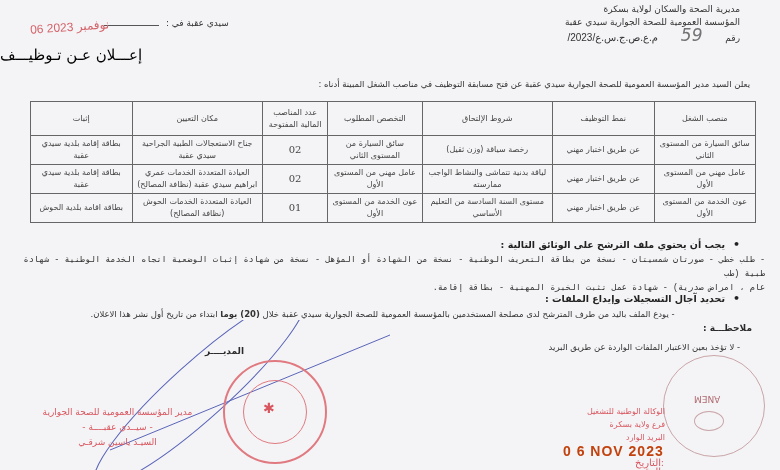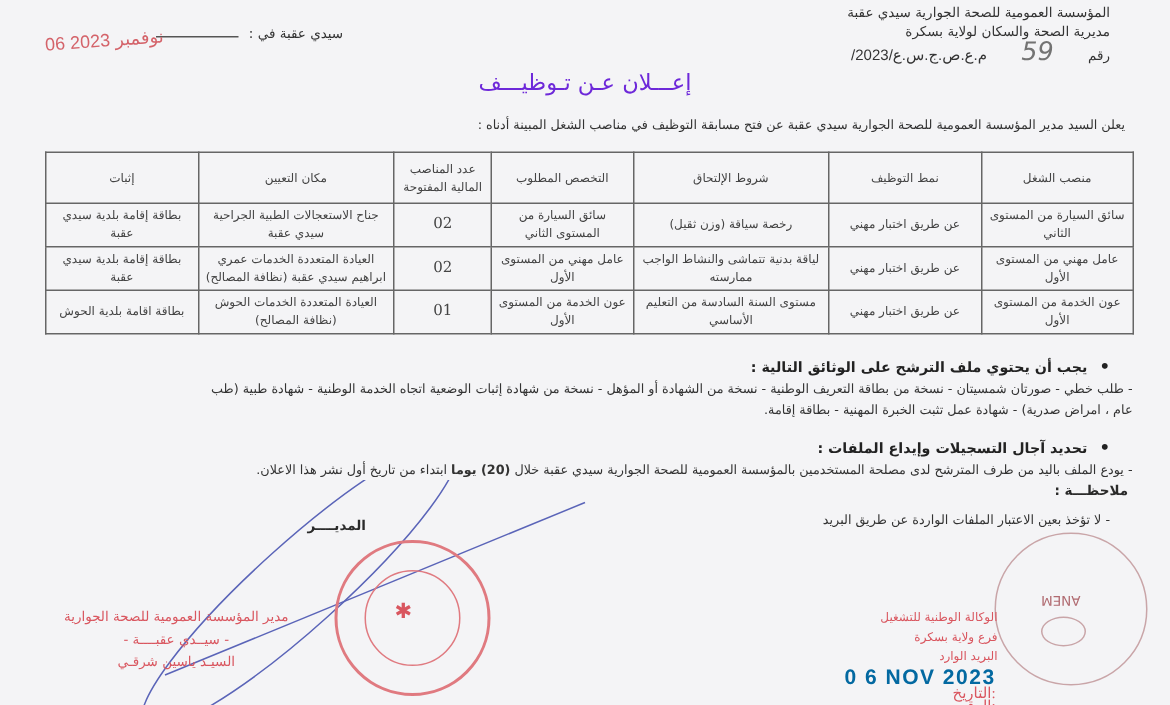--- a/index.html
+++ b/index.html
@@ -10,21 +10,21 @@
     color:#2a2a2a;
   }
   .abs { position:absolute; }
   .rtl { direction:rtl; text-align:right; }
   .hdr-right { right:40px; top:3px; font-size:9px; line-height:13px; color:#333; }
   .hdr-right .num { font-family:"Liberation Sans", sans-serif; font-size:10px; }
   .hdr-right .hand { color:#737373; font-size:17px; font-style:italic; margin:0 20px; }
   .hdr-left { left:30px; top:18px; font-size:9px; color:#333; }
   .hdr-left .line { display:inline-block; width:55px; border-bottom:1px solid #555; margin:0 4px; }
   .datestamp { left:30px; top:20px; color:#d4636a; font-family:"Liberation Sans", sans-serif; font-size:12px; transform:rotate(-4deg); }
-  .title { left:0; width:780px; top:46px; text-align:center; font-size:15px; font-family:"DejaVu Serif", serif; color:#6d28d9; }
+  .title { left:0; width:780px; top:46px; text-align:left; font-size:15px; font-family:"DejaVu Serif", serif; color:#000000; }
   .intro { right:30px; top:79px; font-size:8.5px; color:#333;margin-left:17px; }
   table.jobs {
     position:absolute; left:30px; top:101px; width:726px;
     border-collapse:collapse; direction:rtl; font-size:8px; color:#444;
   }
   table.jobs td, table.jobs th {
     border:1px solid #666; text-align:center; vertical-align:middle;
     font-weight:normal; padding:1px 3px; line-height:12px;
   }
   table.jobs th { height:31px; }
@@ -35,22 +35,22 @@
   .body-txt { font-size:8.5px; color:#333; line-height:14px; }
   .sig-red { color:#d9565f; font-size:9px; text-align:center; line-height:15px; }
   .stamp { border:2px solid #e07a80; border-radius:50%; }
   .stamp-inner { border:1.5px solid #e07a80; border-radius:50%; position:absolute; }
   .anem { border:1px solid #c9a5a8; border-radius:50%; }
 </style>
 </head>
 <body>
 
 <div class="abs hdr-right rtl">
+  <div>مديرية الصحة والسكان لولاية بسكرة</div>
   <div>المؤسسة العمومية للصحة الجوارية سيدي عقبة</div>
-  <div>مديرية الصحة والسكان لولاية بسكرة</div>
   <div>
     <span>رقم</span>
     <span class="hand">59</span>
     <span class="num" style="direction:ltr;display:inline-block;">/م.ع.ص.ج.س.ع/2023</span>
   </div>
 </div>
 
 <div class="abs hdr-left rtl" style="left:100px;text-align:right;">
   <span>سيدي عقبة في :</span>
   <span class="line"></span>
@@ -98,27 +98,27 @@
       <td>مستوى السنة السادسة من التعليم الأساسي</td>
       <td>عون الخدمة من المستوى الأول</td>
       <td class="num-cell">01</td>
       <td>العيادة المتعددة الخدمات الحوش (نظافة المصالح)</td>
       <td>بطاقة اقامة بلدية الحوش</td>
     </tr>
   </tbody>
 </table>
 
 <div class="abs rtl bullet-head" style="right:40px; top:238px;">يجب أن يحتوي ملف الترشح على الوثائق التالية :</div>
-<div class="abs rtl body-txt" style="right:25px; left:10px; top:253px;">
+<div class="abs rtl body-txt" style="right:15px; left:10px; top:253px;font-family:Liberation Mono, monospace;">
   <div>- طلب خطي - صورتان شمسيتان - نسخة من بطاقة التعريف الوطنية - نسخة من الشهادة أو المؤهل - نسخة من شهادة إثبات الوضعية اتجاه الخدمة الوطنية - شهادة طبية (طب</div>
   <div>عام ، امراض صدرية) - شهادة عمل تثبت الخبرة المهنية - بطاقة إقامة.</div>
 </div>
 
 <div class="abs rtl bullet-head" style="right:40px; top:292px;">تحديد آجال التسجيلات وإيداع الملفات :</div>
-<div class="abs rtl body-txt" style="right:25px; left:10px; top:307px;">
+<div class="abs rtl body-txt" style="right:25px; left:10px; top:307px;text-align:center;">
   <span>- يودع الملف باليد من طرف المترشح لدى مصلحة المستخدمين بالمؤسسة العمومية للصحة الجوارية سيدي عقبة خلال</span>
   <b>(20) يوما</b>
   <span>ابتداء من تاريخ أول نشر هذا الاعلان.</span>
 </div>
 
 <div class="abs rtl" style="right:28px; top:323px; font-weight:bold; font-size:9px;margin-left:36px;">ملاحظـــة :</div>
 <div class="abs rtl body-txt" style="right:40px; top:340px;">- لا تؤخذ بعين الاعتبار الملفات الواردة عن طريق البريد</div>
 
 <div class="abs rtl" style="left:205px; top:346px; font-size:9px; font-weight:bold;">المديــــر</div>
 
@@ -145,13 +145,13 @@
 
 <div class="abs sig-red rtl" style="left:570px; top:405px; width:95px; font-size:8px; line-height:13px; text-align:right;">
   <div>الوكالة الوطنية للتشغيل</div>
   <div>فرع ولاية بسكرة</div>
   <div>البريد الوارد</div>
 </div>
 <div class="abs" style="left:635px; top:458px; font-size:10px; color:#d9565f; line-height:9px; text-align:right;font-family:Liberation Serif, serif;">
   <div>التاريخ:</div>
   <div>الرقم:</div>
 </div>
-<div class="abs" style="left:563px; top:443px; font-size:14px; font-weight:bold; color:#0369a1; font-family:'Liberation Sans', sans-serif; letter-spacing:1px;">0 6 NOV 2023</div>
+<div class="abs" style="left:563px; top:443px; font-size:14px; font-weight:bold; color:#c2410c; font-family:'Liberation Sans', sans-serif; letter-spacing:1px;">0 6 NOV 2023</div>
 
 </body></html>

